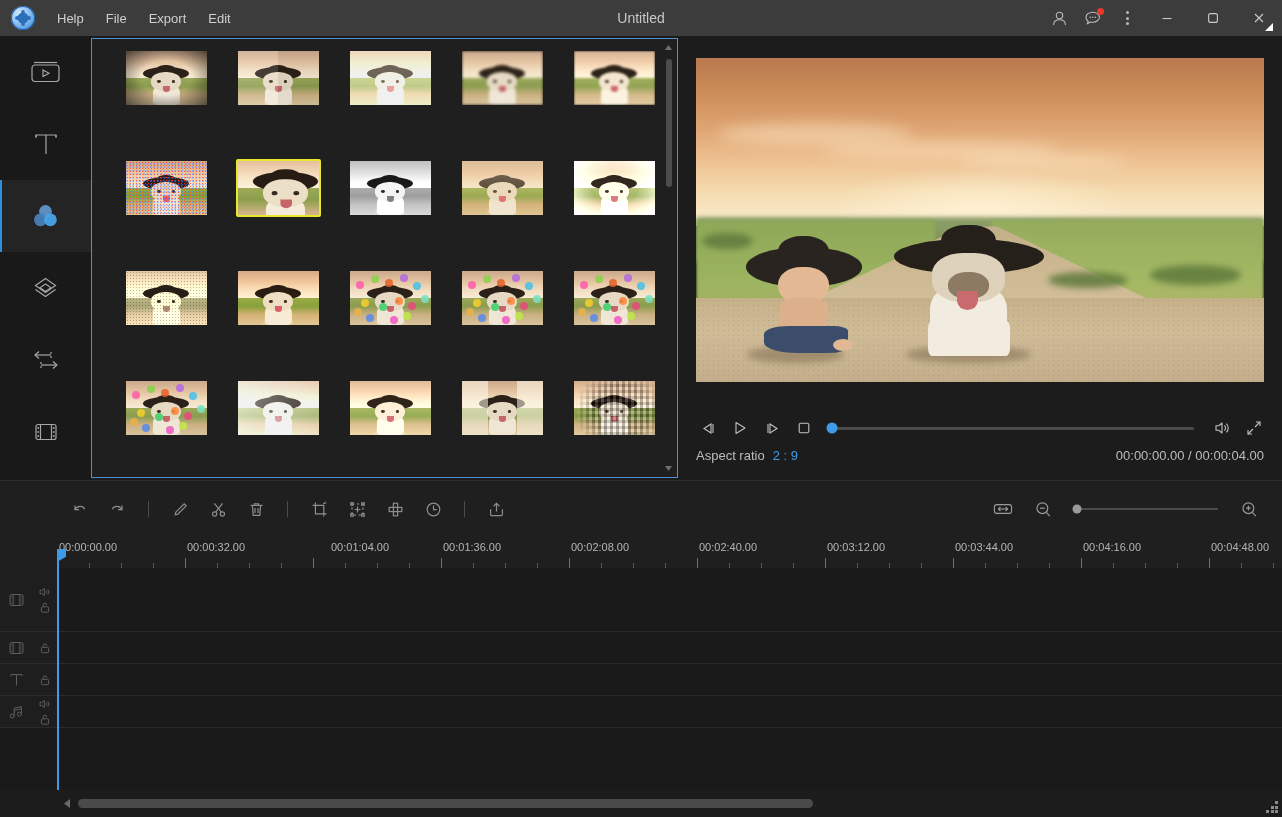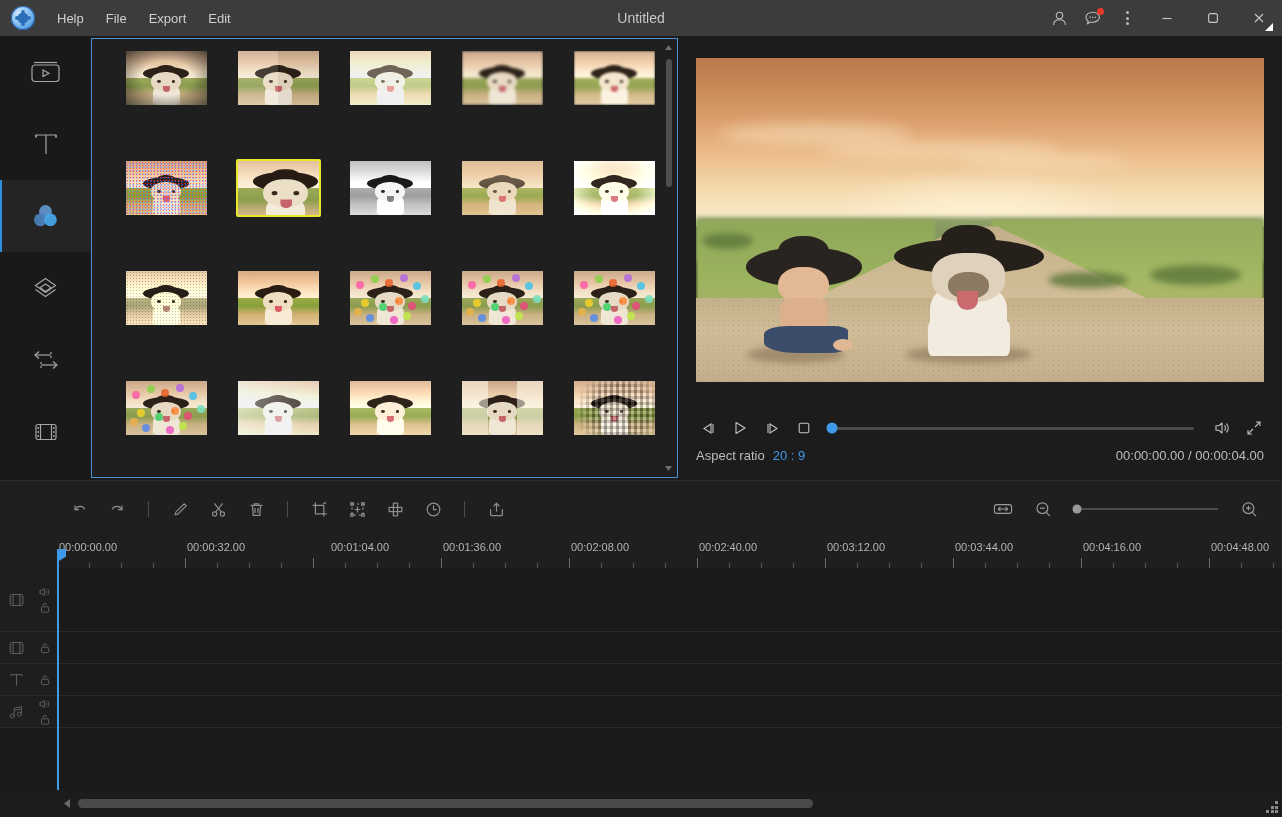--- a/index.html
+++ b/index.html
@@ -1108,21 +1108,21 @@
           <path d="M11 3h4v4"></path>
             <path d="M15 3l-5 5"></path>
             <path d="M7 15H3v-4"></path>
             <path d="M3 15l5-5"></path>
         </svg>
       </div>
     </div>
 
     <div class="meta-row">
       <span class="ar-label">Aspect ratio</span>
-      <span class="ar-value">20 : 9</span>
+      <span class="ar-value">2 : 9</span>
       <span class="tc">00:00:00.00 / 00:00:04.00</span>
     </div>
   </div>
 
   <div class="tl-sep"></div>
   <div class="toolbar">
     <div class="tb-left">
       <div class="tb-btn">
         <svg width="19" height="19" viewBox="0 0 19 19" fill="none" stroke="#8e8e8e" stroke-width="1.2">
           <path d="M5 9.5C7.5 5.5 13 5.5 14.6 9.2"></path>

